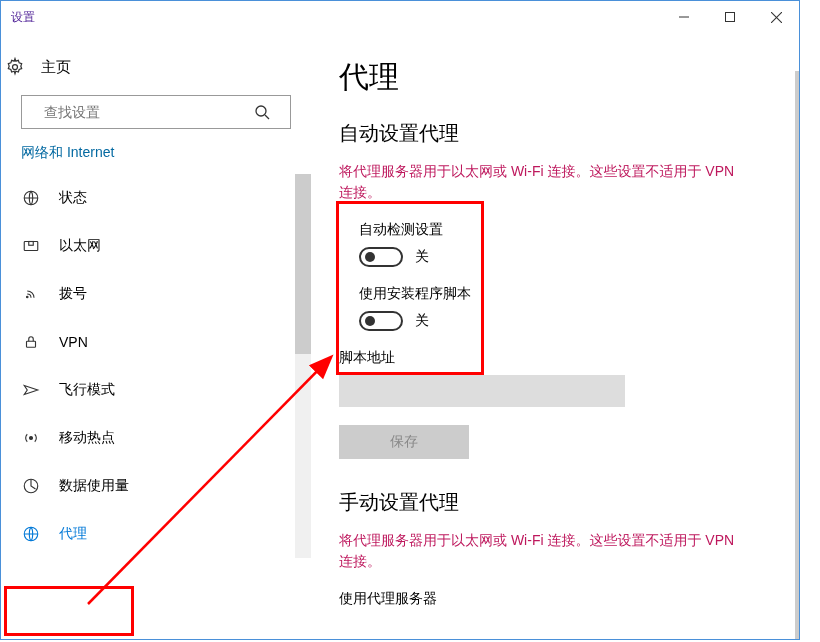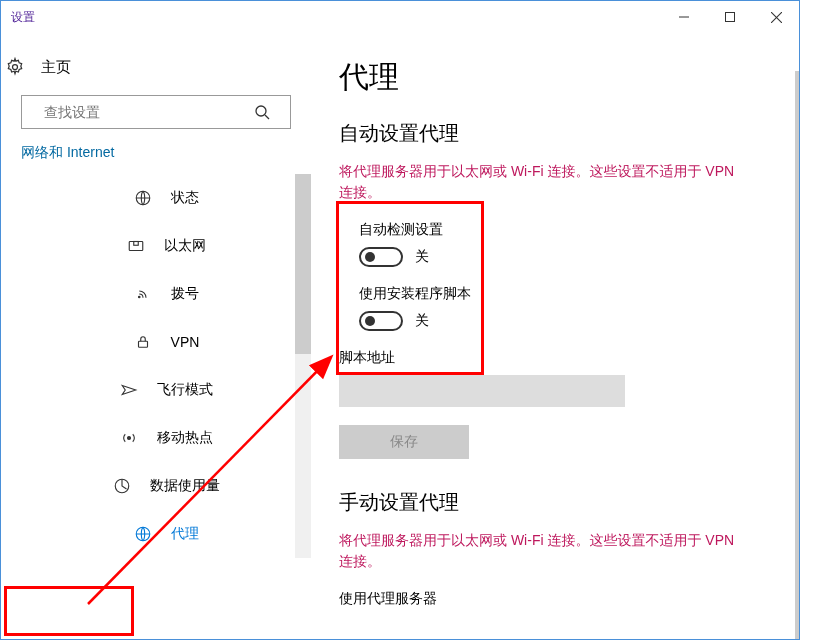--- a/index.html
+++ b/index.html
@@ -89,21 +89,20 @@
   }
   .nav-area {
     position: relative;
   }
   .nav-item {
     display: flex;
     align-items: center;
     height: 48px;
     padding-left: 20px;
     cursor: default;
-    justify-content: center;
   }
   .nav-item .ico {
     width: 20px; height: 20px;
     margin-right: 18px;
     display: flex; align-items: center; justify-content: center;
     color: #333;
   }
   .nav-item.active { color: #0078d7; }
   .nav-item.active .ico { color: #0078d7; }
   .nav-scrollbar {

